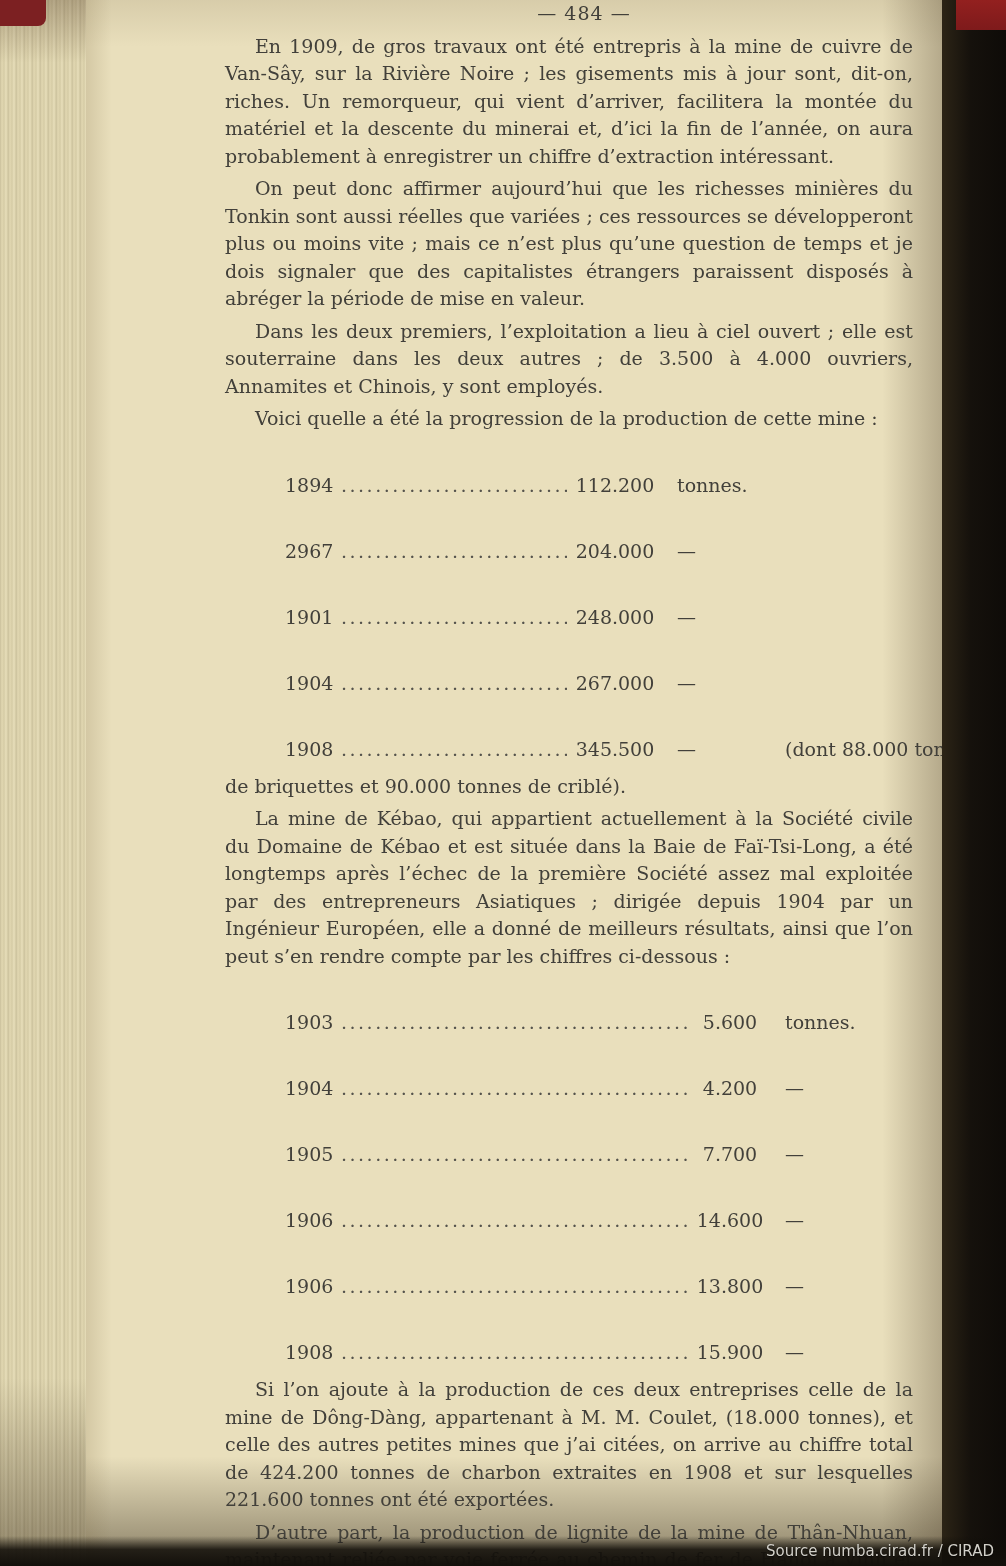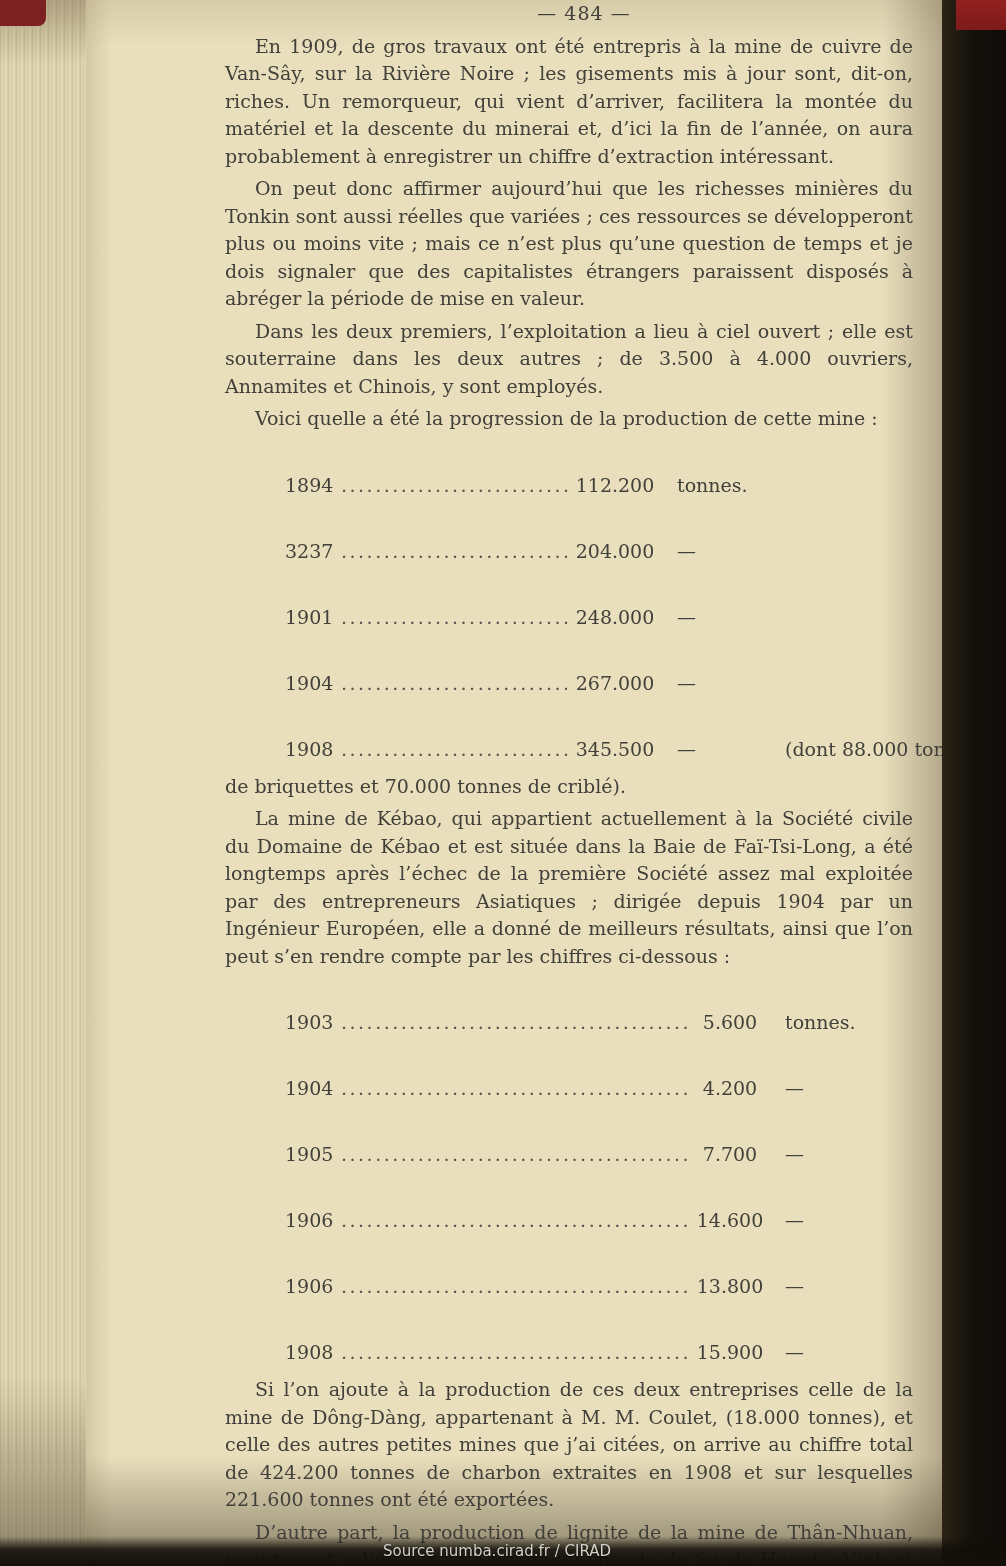--- a/index.html
+++ b/index.html
@@ -32,21 +32,21 @@
     position:absolute;right:0;top:0;width:64px;height:1566px;
     background:linear-gradient(to right,#2c2416 0%,#15110c 45%,#0e0b08 100%);
   }
   .spine-red{
     position:absolute;right:0;top:0;width:50px;height:30px;
     background:linear-gradient(to bottom,#93201f,#7e1a1b);
   }
   
   .bottom-bar{
     position:absolute;left:0;bottom:0;width:100%;height:30px;box-sizing:border-box;
-    display:flex;align-items:center;justify-content:center;padding-right:12px;
+    display:flex;align-items:center;justify-content:flex-end;padding-right:12px;
     background:linear-gradient(to bottom, rgba(18,14,9,0) 0%, rgba(16,13,8,.85) 45%, #13100b 100%);
   }
   .credit{
     font-family:"DejaVu Sans","Liberation Sans",sans-serif;
     font-size:15px;color:#d2d0c9;text-shadow:0 1px 1px rgba(0,0,0,.6);
   }
   
   .content{
     position:absolute;left:139px;top:0;width:688px;
     color:#42403a;font-size:19px;line-height:27.5px;text-align:justify;
@@ -95,21 +95,21 @@
       <p>Voici quelle a été la progression de la production de cette mine :</p>
 
       <div class="vtable t1">
         <div class="trow">
           <span class="tyear">1894</span>
             <span class="tdots"></span>
             <span class="tval">112.200</span>
             <span class="tunit">tonnes.</span>
         </div>
         <div class="trow">
-          <span class="tyear">3237</span>
+          <span class="tyear">2967</span>
             <span class="tdots"></span>
             <span class="tval">204.000</span>
             <span class="tunit">—</span>
         </div>
         <div class="trow">
           <span class="tyear">1901</span>
             <span class="tdots"></span>
             <span class="tval">248.000</span>
             <span class="tunit">—</span>
         </div>
@@ -121,21 +121,21 @@
         </div>
         <div class="trow">
           <span class="tyear">1908</span>
             <span class="tdots"></span>
             <span class="tval">345.500</span>
             <span class="tunit">—</span>
             <span class="tnote">(dont 88.000 tonnes</span>
         </div>
       </div>
 
-      <p class="no-indent">de briquettes et 70.000 tonnes de criblé).</p>
+      <p class="no-indent">de briquettes et 90.000 tonnes de criblé).</p>
 
       <p>La mine de Kébao, qui appartient actuellement à la Société civile du Domaine de Kébao et est située dans la Baie de Faï-Tsi-Long, a été longtemps après l’échec de la première Société assez mal exploitée par des entrepreneurs Asiatiques ; dirigée depuis 1904 par un Ingénieur Européen, elle a donné de meilleurs résultats, ainsi que l’on peut s’en rendre compte par les chiffres ci-dessous :</p>
 
       <div class="vtable t2">
         <div class="trow">
           <span class="tyear">1903</span>
             <span class="tdots"></span>
             <span class="tval">5.600</span>
             <span class="tunit">tonnes.</span>
         </div>

